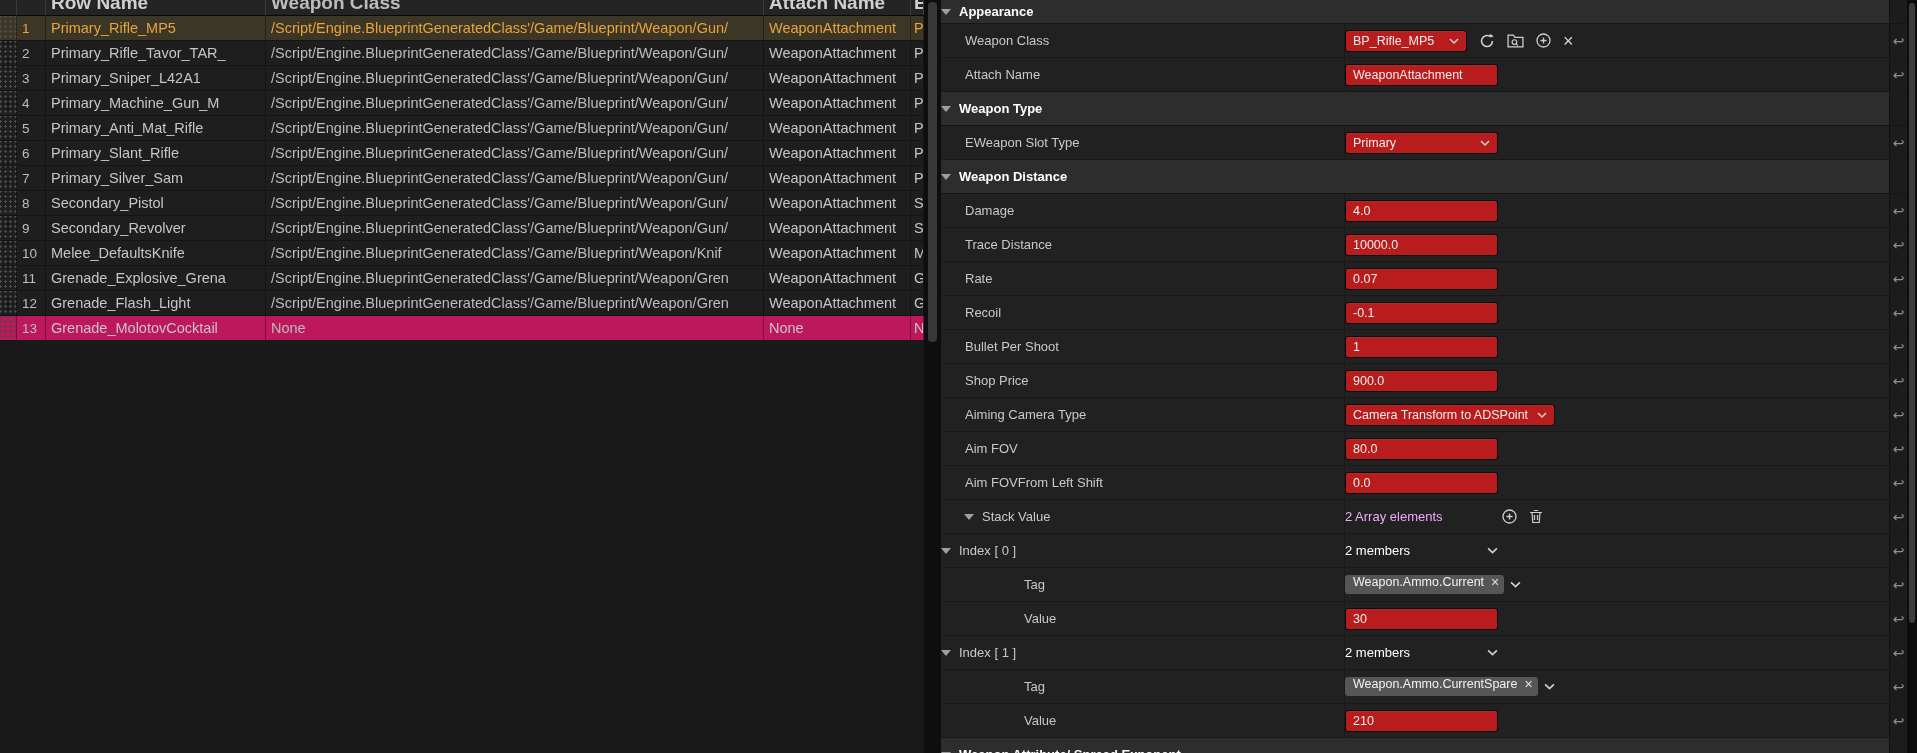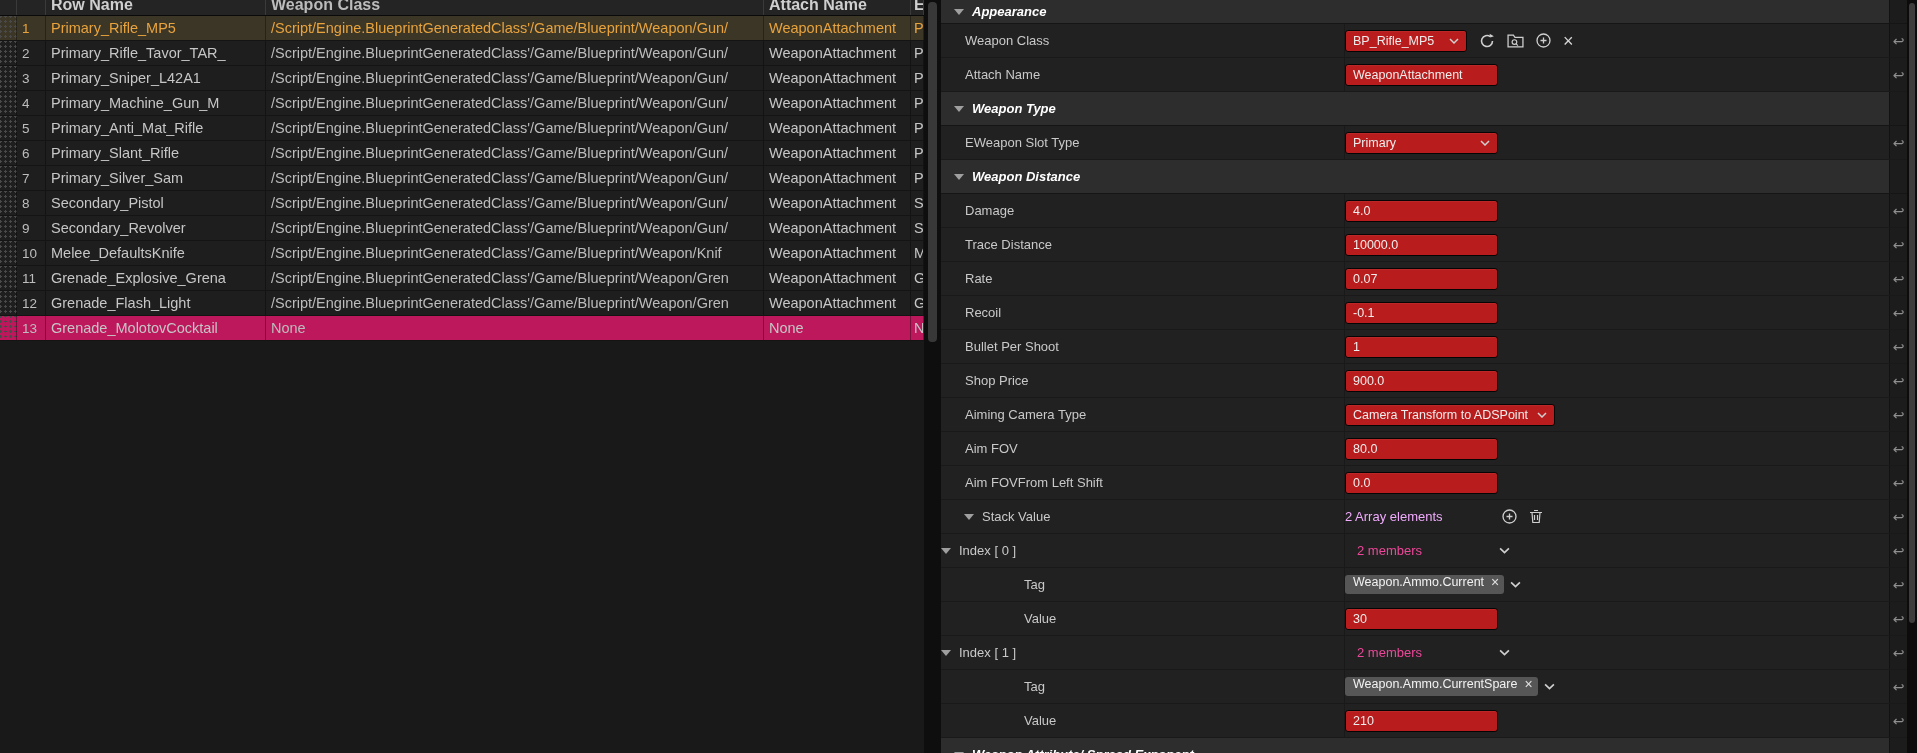--- a/index.html
+++ b/index.html
@@ -7,21 +7,21 @@
   body {
     background:#151515;
     font-family:"Liberation Sans", sans-serif;
     color:#c8c8c8;
     position:relative;
   }
   #app { display:flex; width:1917px; height:753px; }
 
   
   .table-panel { width:924px; height:753px; background:#191919; display:flex; flex-direction:column; }
-  .thead { height:16px; display:flex; background:#242424; border-bottom:1px solid #0a0a0a; font-size:16px; color:#cfcfcf; overflow:hidden; }
+  .thead { height:16px; display:flex; background:#242424; border-bottom:1px solid #0a0a0a; font-size:19px; color:#cfcfcf; overflow:hidden; }
   .thead .hcell { display:flex; align-items:flex-end; padding:0 0 1px 5px; border-right:1px solid #3a3a3a; white-space:nowrap; overflow:hidden; font-weight:bold; }
   .trow { height:25px; display:flex; background:#1e1e1e; border-bottom:1px solid #141414; font-size:14.5px; color:#c6c6c6; }
   .trow .cell { display:flex; align-items:center; padding-left:5px; white-space:nowrap; overflow:hidden; border-right:1px solid rgba(0,0,0,0.35); }
   .col-handle { width:17px; min-width:17px; }
   .col-num    { width:29px; min-width:29px; font-size:13.5px; color:#bdbdbd; }
   .col-name   { width:220px; min-width:220px; }
   .col-class  { width:498px; min-width:498px; color:#bcbcbc; }
   .col-attach { width:147px; min-width:147px; }
   .col-slot   { width:13px; min-width:13px; padding-left:3px !important; }
   .trow .col-handle {
@@ -39,38 +39,38 @@
 
   
   .details { width:966px; height:753px; background:#1d1d1d; display:flex; flex-direction:column; overflow:hidden; }
   .drow { display:flex; height:34px; min-height:34px; background:#212121; border-bottom:1px solid #191919; }
   .dname { width:404px; min-width:404px; display:flex; align-items:center; font-size:13px; color:#c9c9c9; border-right:1px solid #191919; overflow:hidden; white-space:nowrap; }
   .dval { flex:1; display:flex; align-items:center; overflow:hidden; }
   .dreset { width:18px; min-width:18px; border-left:1px solid #121212; background:#1c1c1c; display:flex; align-items:center; justify-content:center; }
   .undo { color:#8f8f8f; font-size:14px; line-height:1; }
 
   .drow.cat { background:#2d2d2d; border-bottom:1px solid #151515; }
-  .drow.cat .dname { width:auto; min-width:0; flex:1; border-right:none; font-weight:bold; color:#ffffff; font-size:13px; padding-left:13px;font-style:italic; }
+  .drow.cat .dname { width:auto; min-width:0; flex:1; border-right:none; font-weight:bold; color:#ffffff; font-size:13px; padding-left:0; }
   .drow.cat.first { height:24px; min-height:24px; }
 
   .tri { width:0; height:0; border-left:5px solid transparent; border-right:5px solid transparent; border-top:6px solid #9f9f9f; margin-right:8px; display:inline-block; }
   .ind1 { padding-left:24px; }
   .ind-stack { padding-left:23px;align-items:center; }
   .ind-index { }
   .ind-leaf  { padding-left:83px; }
 
   .input { height:22px; background:#b91c1c; border:1px solid #050505; border-radius:3px;
            box-shadow: inset 0 1px 0 rgba(255,255,255,0.05);
            color:#ededed; font-size:12.5px; display:flex; align-items:center;
            padding:0 7px; white-space:nowrap; overflow:hidden; }
   .w-sm  { width:122px; }
   .w-med { width:153px; }
   .w-wide{ width:210px; }
   .dropdown { justify-content:space-between; }
-  .combo-plain { width:153px; display:flex; align-items:center; justify-content:space-between; font-size:13px; color:#ec4899;margin-left:12px; }
+  .combo-plain { width:153px; display:flex; align-items:center; justify-content:space-between; font-size:13px; color:#ffffff; }
 
   .iconbtn { display:flex; align-items:center; justify-content:center; margin-left:12px; cursor:default; }
   .xglyph { font-size:18px; color:#d6d6d6; line-height:1; }
 
   .chip { background:#565656; border-radius:3px; height:19px; display:inline-flex; align-items:flex-start;
           padding:0 5px 0 8px; color:#f2f2f2; font-size:12.5px; white-space:nowrap; }
   .chip .chip-x { margin-left:7px; font-size:14px; color:#e0e0e0; line-height:1; }
   .chip-chevron { margin-left:6px; display:flex; align-items:center; }
 
   .arr-text { width:153px; font-size:13px; color:#f0abfc; }

